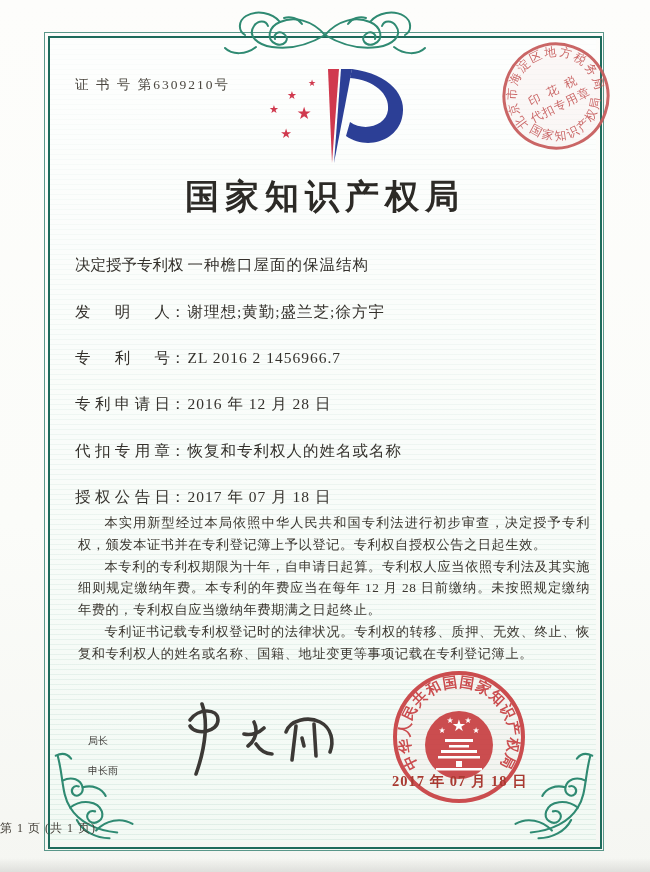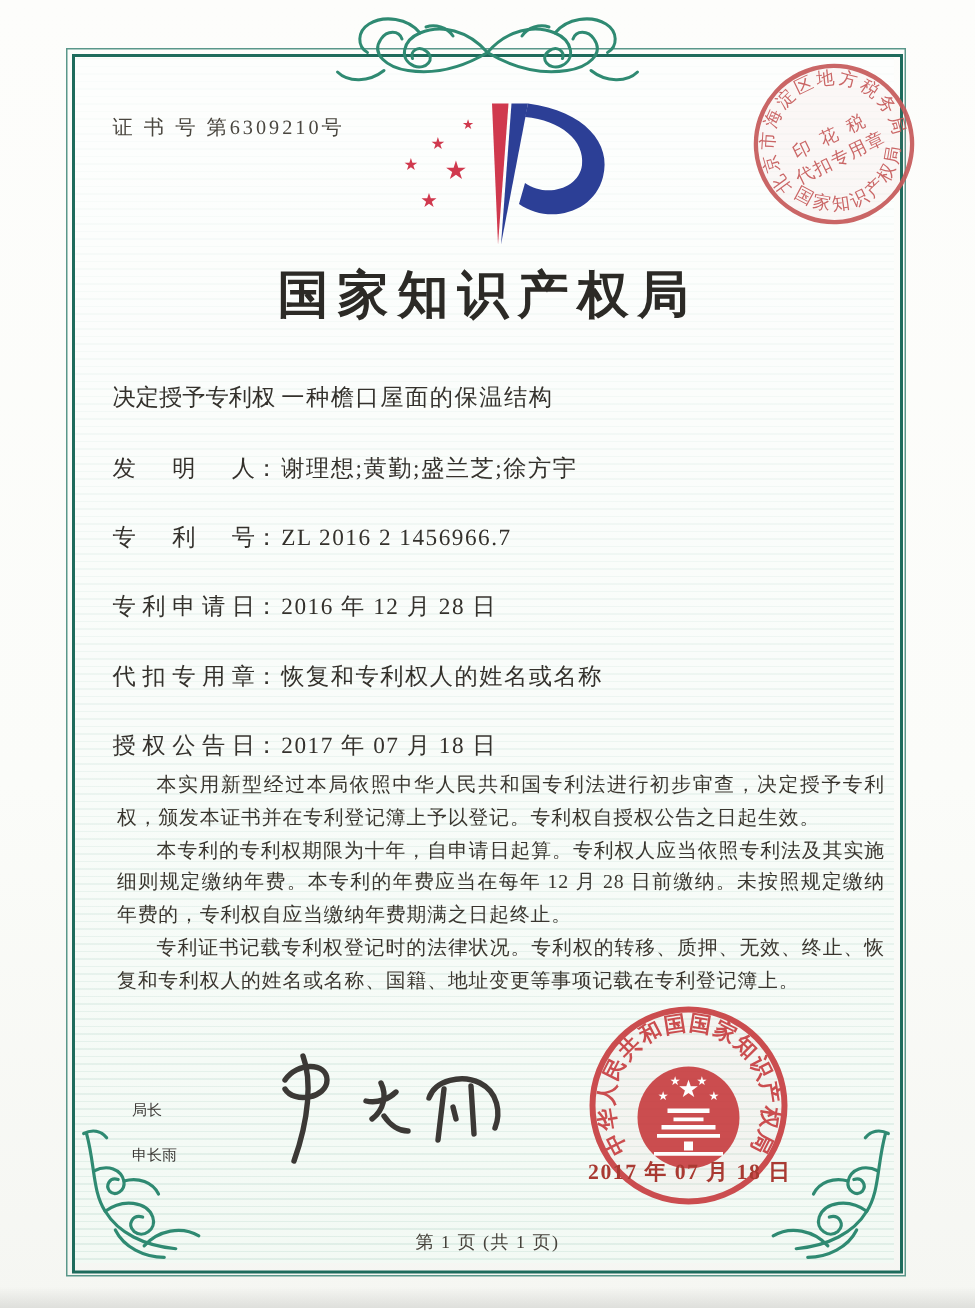--- a/index.html
+++ b/index.html
@@ -23,21 +23,21 @@
   .field-row .lbl{display:inline-block;width:95px;text-align:justify;text-align-last:justify;letter-spacing:0;vertical-align:bottom;}
   .field-row .colon{display:inline-block;margin:0 2px 0 0;}
   .field-row .val{letter-spacing:1px;margin-top:16px;}
   .row0{top:255px}.row1{top:302px}.row2{top:348px}.row3{top:394px}.row4{top:441px}.row5{top:487px}
   .body-text{position:absolute;left:78px;top:512px;width:512px;}
   .body-text p{margin:0;font-size:13.2px;line-height:21.8px;text-indent:2em;text-align:justify;letter-spacing:.6px;color:#3a362f;}
   .signoff{position:absolute;left:88px;top:726px;font-family:"Liberation Sans","DejaVu Sans",sans-serif;font-size:10px;color:#3b3835;line-height:30px;}
   .signature{position:absolute;left:168px;top:694px;}
   .office-seal{position:absolute;left:384px;top:662px;opacity:.93;}
   .seal-date{position:absolute;left:392px;top:772px;width:170px;font-size:14.5px;letter-spacing:1px;color:#a93a32;font-weight:bold;}
-  .footer{position:absolute;left:0;top:820px;width:650px;text-align:center;font-size:12px;letter-spacing:1px;color:#46423b;}
+  .footer{position:absolute;left:0;top:820px;width:650px;font-size:12px;letter-spacing:1px;color:#46423b;}
   svg text{font-family:"DejaVu Sans","Liberation Sans",sans-serif;}
 </style>
 </head>
 <body>
 
 <div class="page">
 
   <div class="interior"></div>
   <div class="frame-outer"></div>
   <div class="frame-inner"></div>

